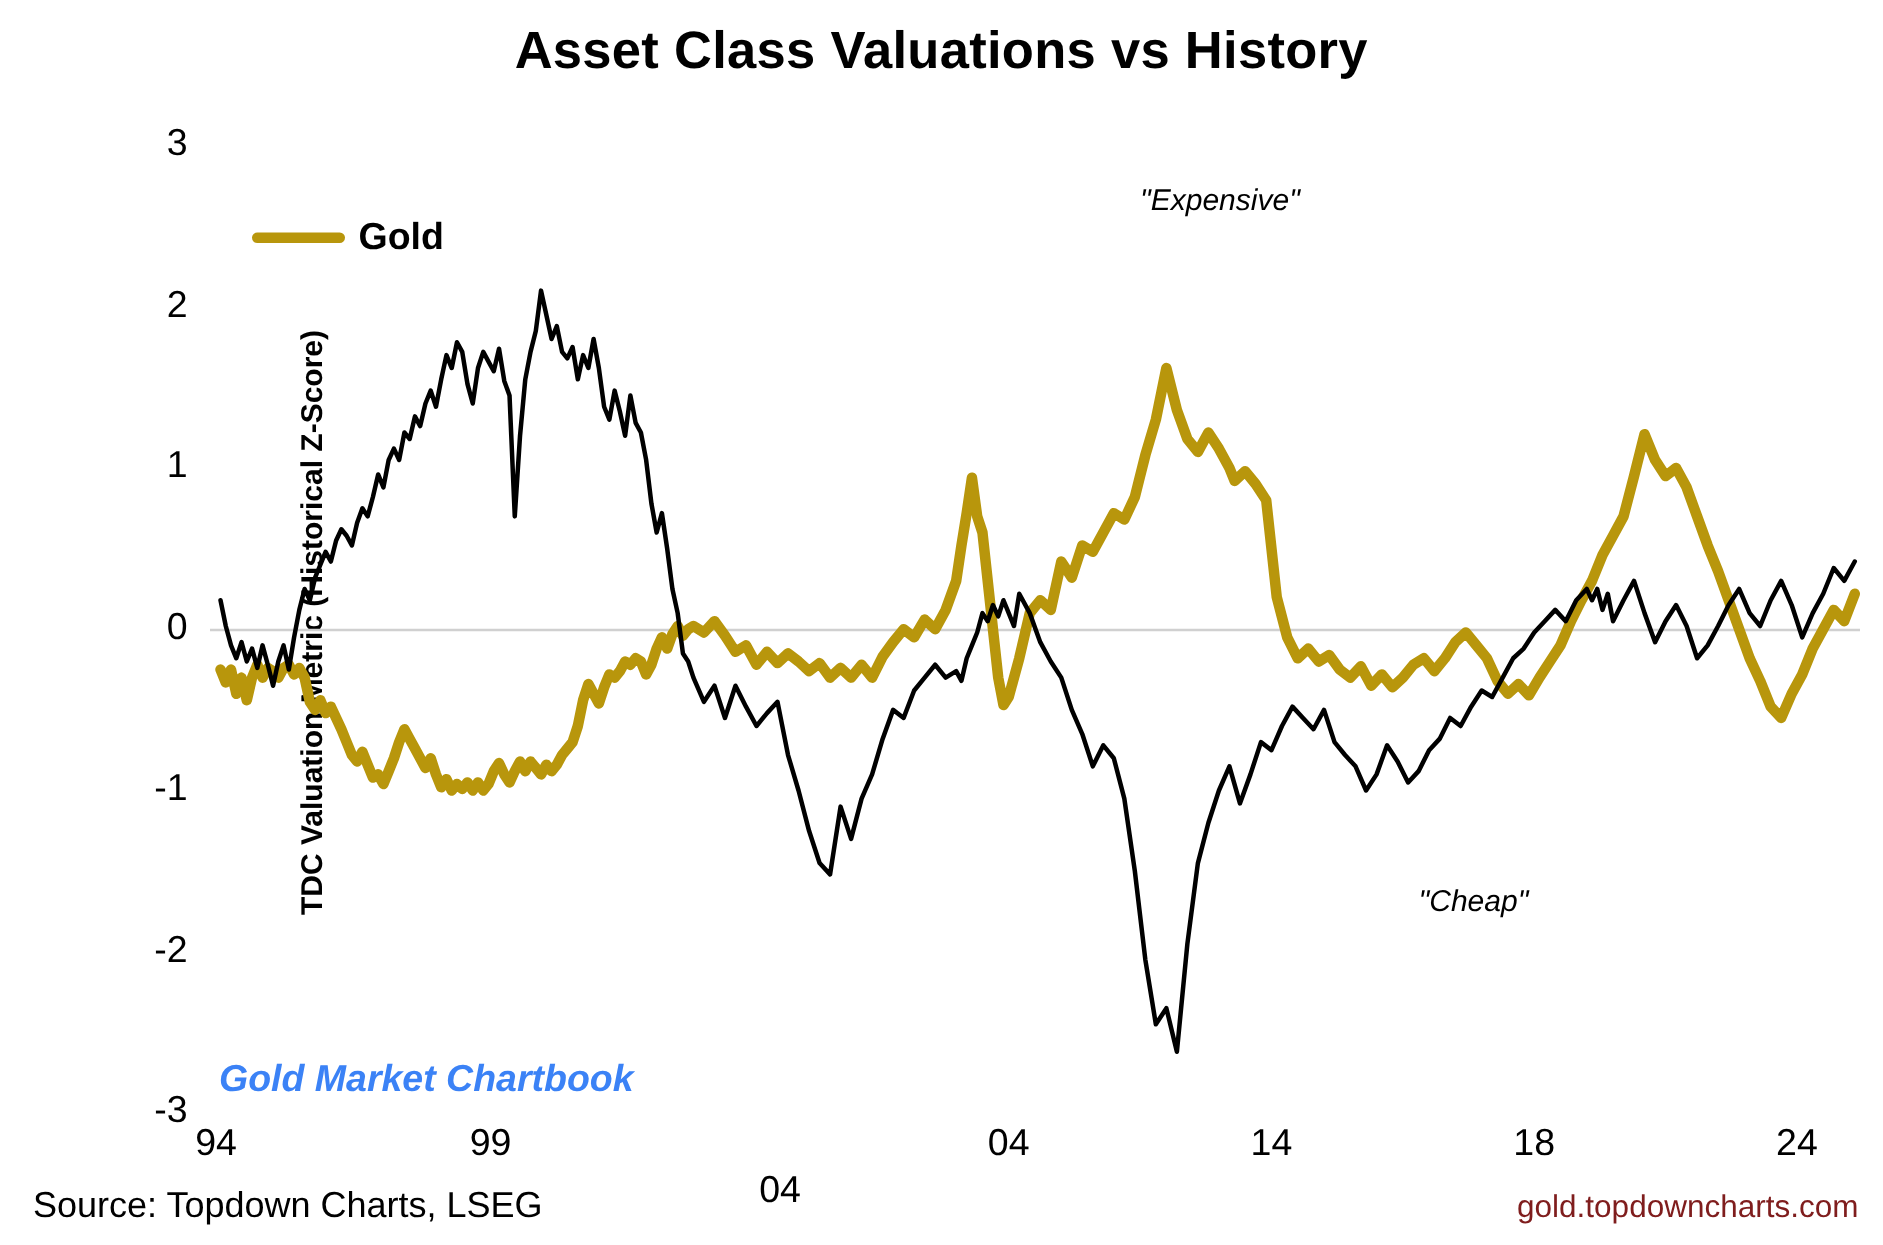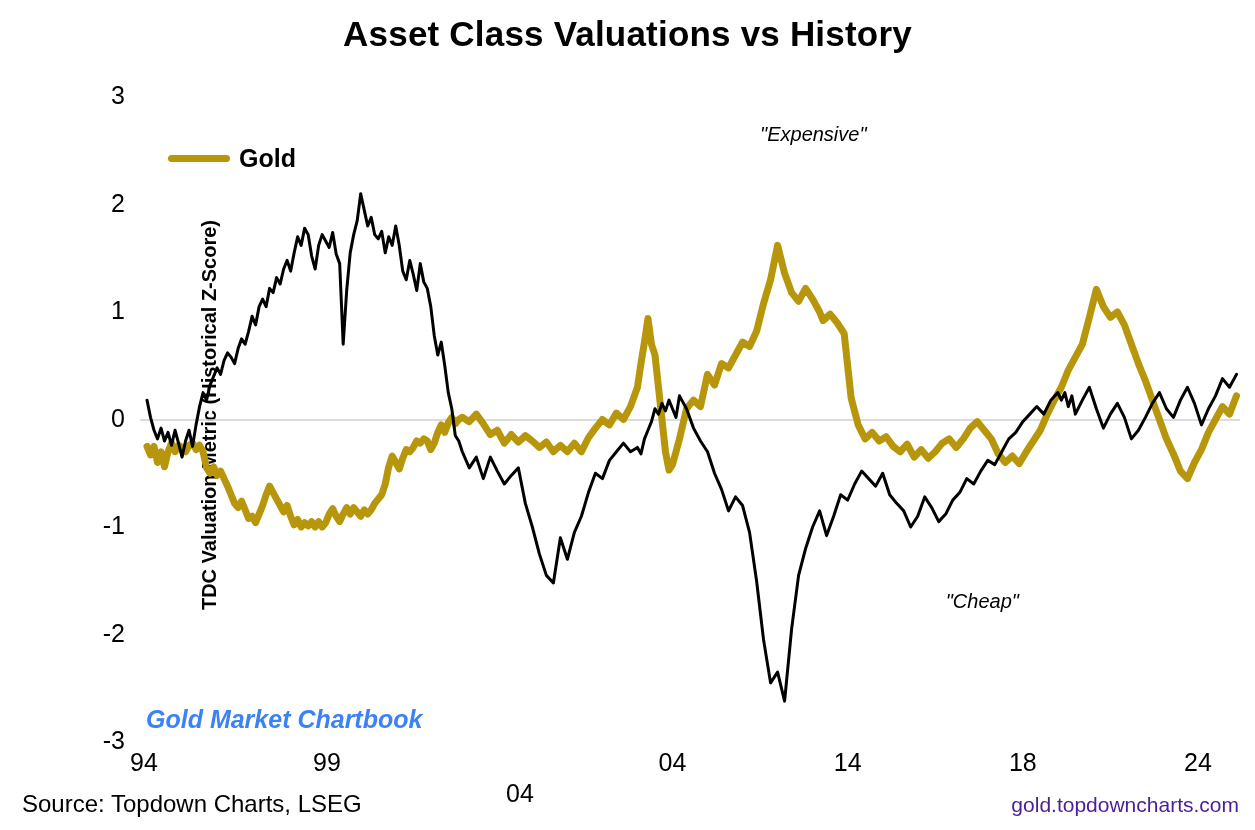--- a/index.html
+++ b/index.html
@@ -130,21 +130,21 @@
     font-size: 24px;
     color: #000;
     white-space: nowrap;
     text-align: right;
   }
   #watermark-label {
     position: absolute;
     right: 16px;
     top: 793px;
     font-size: 21px;
-    color: #4c1d95;
+    color: #7f1d1d;
     white-space: nowrap;
   }
 </style>
 </head>
 <body>
 
 <div id="chart-root">
 
   <div id="chart-title">Asset Class Valuations vs History</div>
 

